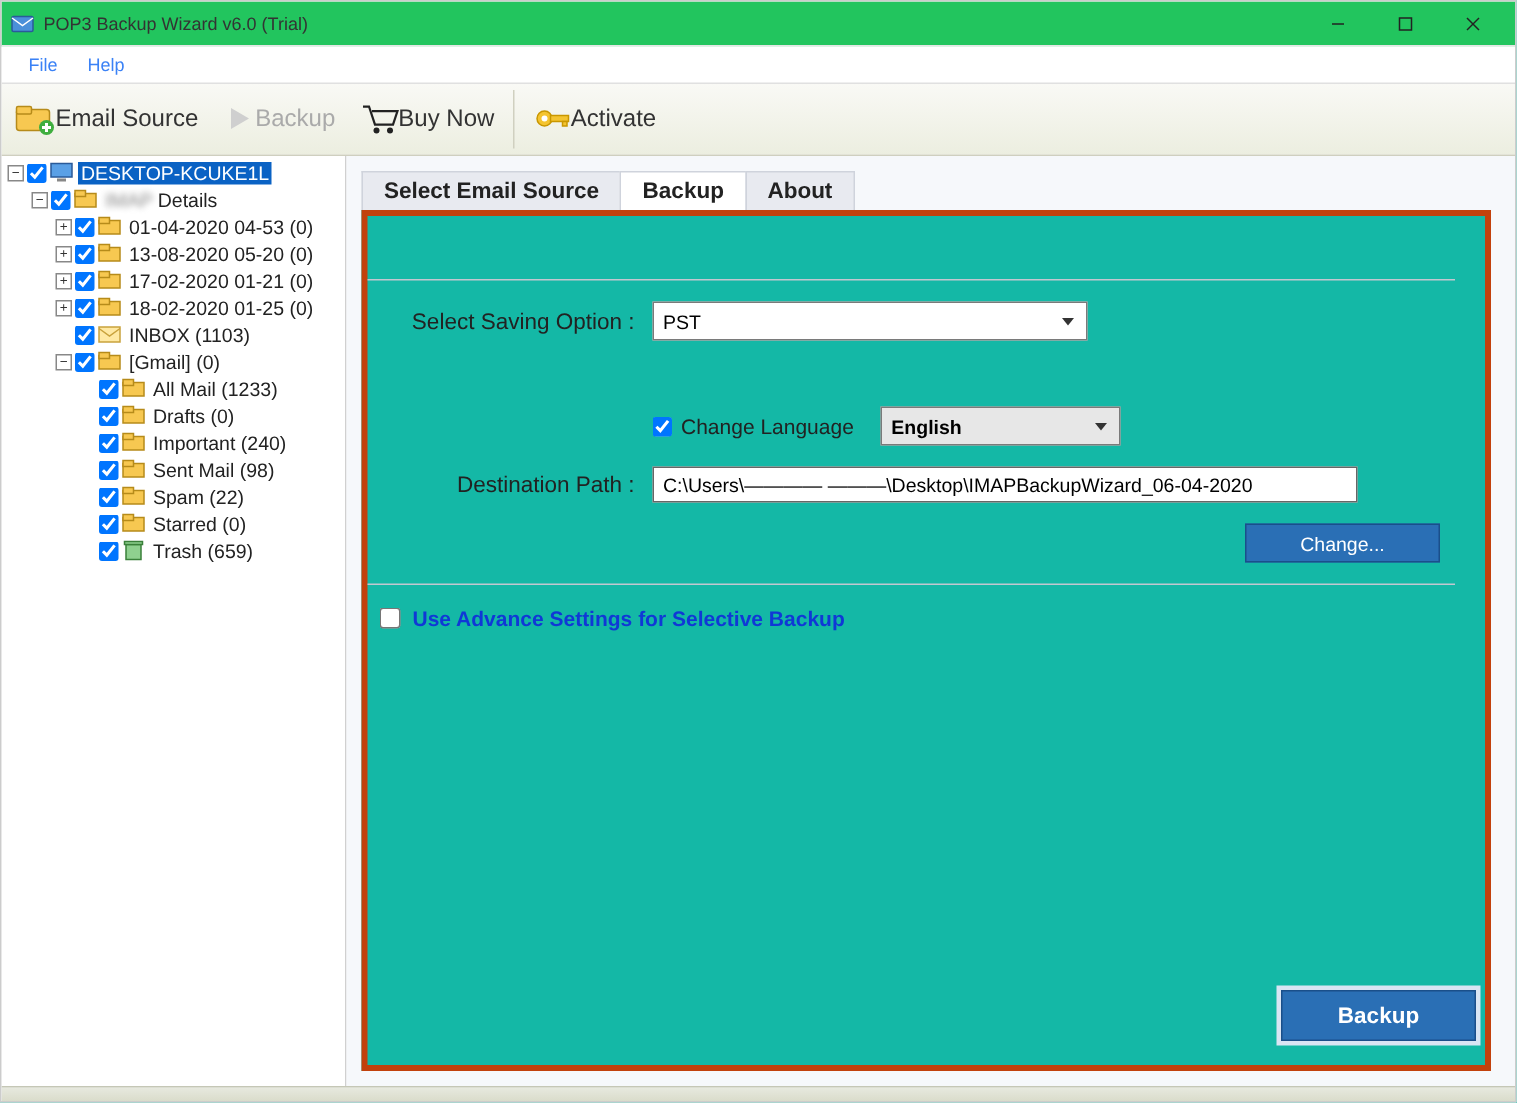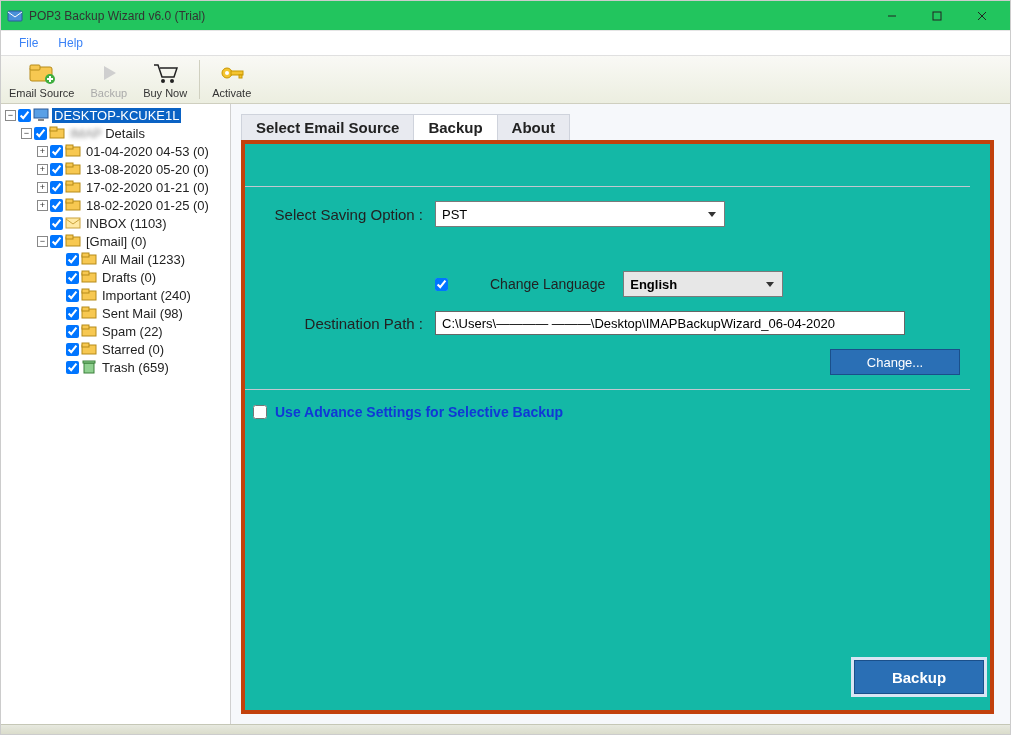--- a/index.html
+++ b/index.html
@@ -12,21 +12,21 @@
 .titlebar .win-controls { display: flex; gap: 0; }
 .titlebar .win-btn { width: 45px; height: 28px; display: flex; align-items: center; justify-content: center; }
 .titlebar .win-btn svg { width: 10px; height: 10px; }
 
 
 .menubar { height: 25px; display: flex; align-items: center; padding: 0 8px; background: #fff; border-bottom: 1px solid #e0e0e0; }
 .menubar .menu-item { font-size: 12px; color: #3b82f6; padding: 4px 10px; cursor: default; }
 
 
 .toolbar { min-height: 48px; display: flex; align-items: stretch; background: linear-gradient(#f9f9f5, #eceee0); border-bottom: 1px solid #cfcfbf; }
-.toolbar .tool-btn { display: flex; flex-direction: column; align-items: center; justify-content: center; padding: 3px 8px 3px 8px; font-size: 11px; color: #333; }
+.toolbar .tool-btn { display: flex; flex-direction: row; align-items: center; justify-content: center; padding: 3px 8px 3px 8px; font-size: 16px; color: #333; }
 .toolbar .tool-btn.disabled { color: #aaa; }
 .toolbar .tool-btn .icon { height: 24px; display: flex; align-items: center; justify-content: center; margin-bottom: 2px; }
 .toolbar .sep { width: 1px; background: #d0d0c0; margin: 4px 4px; }
 
 
 .main { flex: 1; display: flex; overflow: hidden; }
 .tree-pane { width: 230px; border-right: 1px solid #d0d0d0; background: #fff; overflow: auto; padding: 2px 0 2px 2px; }
 .content-pane { flex: 1; background: #f6f8fb; padding: 10px 16px 10px 10px; position: relative; }
 
 
@@ -51,21 +51,21 @@
 
 .form-zone { padding: 30px 20px 10px 0; }
 .form-row { display: flex; align-items: center; margin-bottom: 14px; }
 .form-label { width: 190px; text-align: right; font-size: 15px; color: #222; padding-right: 12px; }
 .select-box { flex: 0 0 290px; height: 26px; border: 1px solid #7a7a7a; background: #fff; font-size: 13px; padding: 2px 20px 2px 6px; display: flex; align-items: center; position: relative; }
 .select-box:after { content: ""; position: absolute; right: 8px; top: 50%; margin-top: -2px; border-left: 4px solid transparent; border-right: 4px solid transparent; border-top: 5px solid #333; }
 .select-gray { background: #e7e7e7; flex: 0 0 160px; }
 
 .chk-row { display: flex; align-items: center; }
 .chk-row input { margin-right: 6px; }
-.chk-row label { font-size: 14px; color: #222; margin-left: 36px; }
+.chk-row label { font-size: 14px; color: #222; }
 
 .dest-input { flex: 0 0 470px; height: 24px; border: 1px solid #666; font-size: 13px; padding: 2px 6px; background: #fff; }
 .change-btn { margin-left: auto; width: 130px; height: 26px; background: #2a6fb5; color: #fff; border: 1px solid #1a4f8a; font-size: 13px; }
 
 .hr { border: none; border-top: 1px solid #c2c7d0; margin: 12px 0 14px 0; }
 
 .adv-row { display: flex; align-items: center; padding-left: 8px; }
 .adv-row input { width: 14px; height: 14px; margin-right: 8px; }
 .adv-row span { color: #1038d6; font-weight: bold; font-size: 14px; }
 

